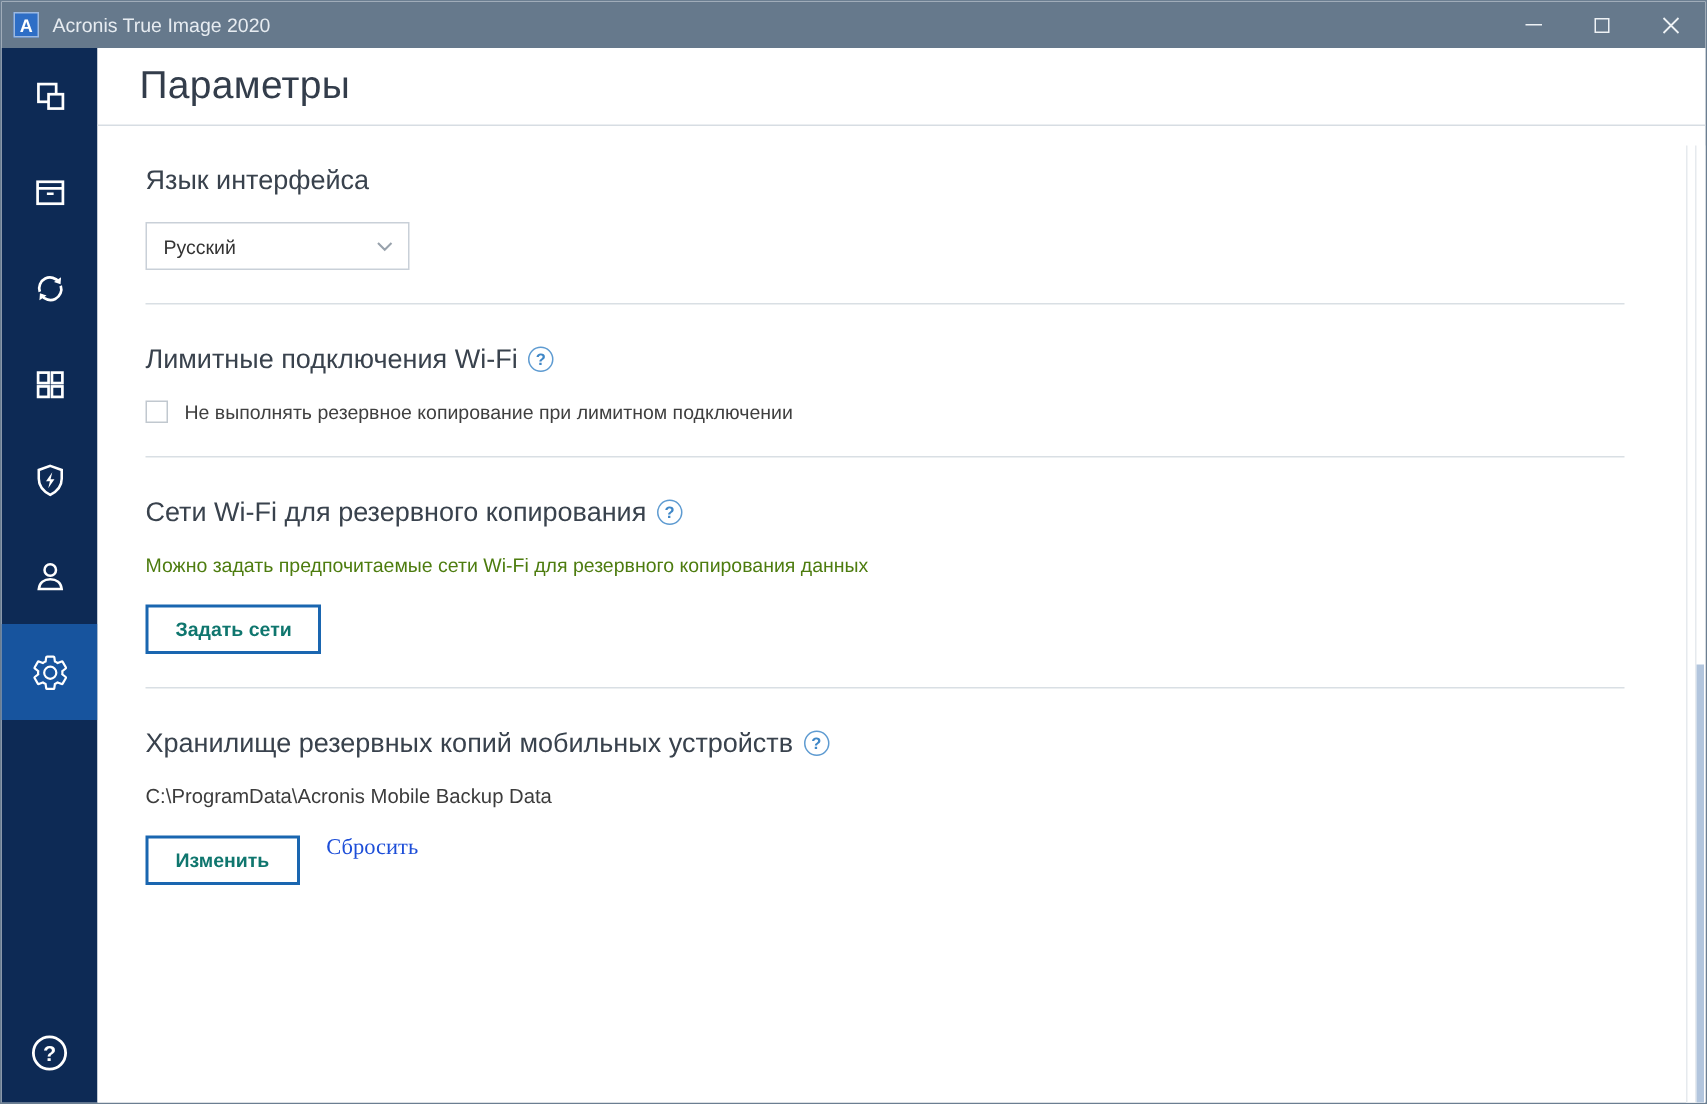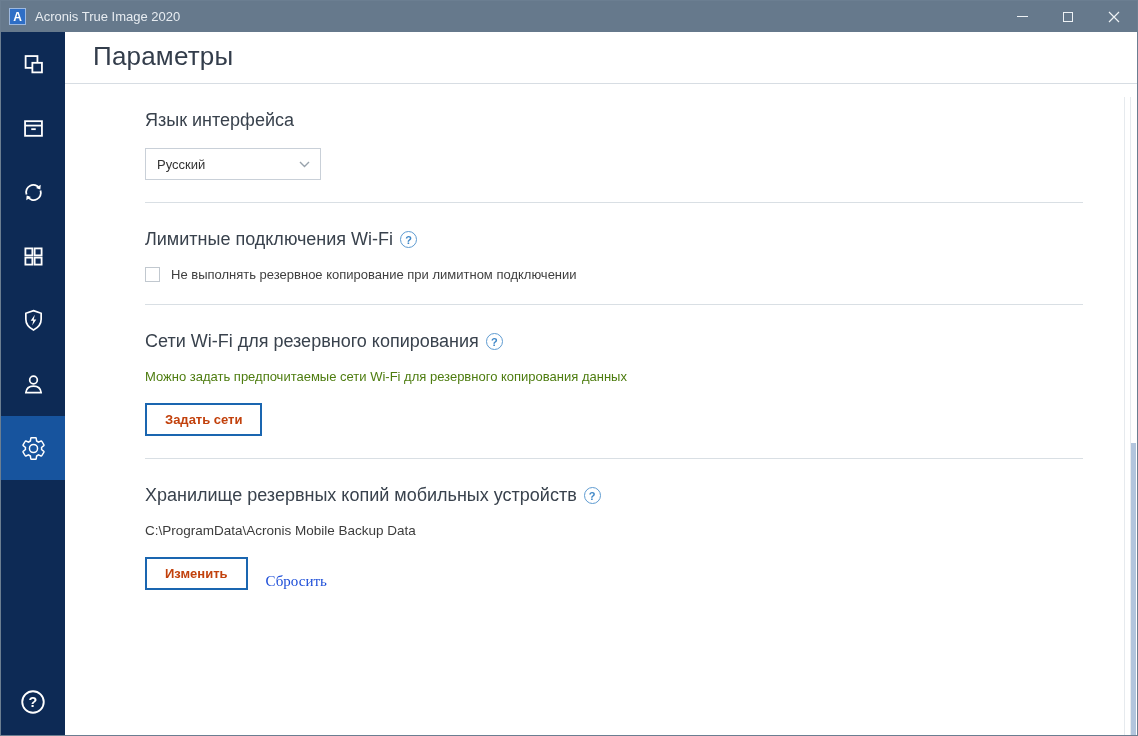--- a/index.html
+++ b/index.html
@@ -63,21 +63,21 @@
   .main { flex: 1; position: relative; background: #ffffff; }
 
   .page-header {
     height: 52px;
     display: flex; align-items: flex-end;
     padding: 0 0 11px 28px;
     border-bottom: 1px solid #d7dde3;
   }
   .page-title { font-size: 26px; font-weight: 400; color: #333d4b; letter-spacing: 0.2px; }
 
-  .content { padding: 0 54px 0 48px; margin-left: 32px; }
+  .content { padding: 0 54px 0 32px; }
 
   .section { padding: 26px 0 22px; border-bottom: 1px solid #d9dfe4; }
   .section.last { border-bottom: none; }
   .section h2 {
     font-size: 18px; font-weight: 400; color: #39424d;
     display: flex; align-items: center;
     margin-bottom: 17px;
   }
   .help-badge {
     width: 17px; height: 17px;
@@ -112,27 +112,27 @@
   }
   .check-label { font-size: 13px; color: #3f3f3f; margin-left: 11px; }
 
   .desc-text { font-size: 13px; color: #4d7c0f; margin-bottom: 19px; }
   .path-text { font-size: 13.5px; color: #3c3c3c; margin-bottom: 19px; }
 
   .btn-outline {
     display: inline-block;
     background: #fff;
     border: 2px solid #1a66b0;
-    color: #c2410c;
+    color: #0f766e;
     font-size: 13px; font-weight: bold;
     font-family: inherit;
     padding: 7px 18px;
     cursor: pointer;
   }
-  .btn-row { display: flex; align-items: flex-end; }
+  .btn-row { display: flex; align-items: flex-start; }
   .link-action {
     font-size: 15px; color: #1d4ed8;
     margin-left: 18px;
     cursor: pointer;
     background: none; border: none; font-family: Liberation Serif, serif;
   }
 
   
   .scrollbar {
     position: absolute;

